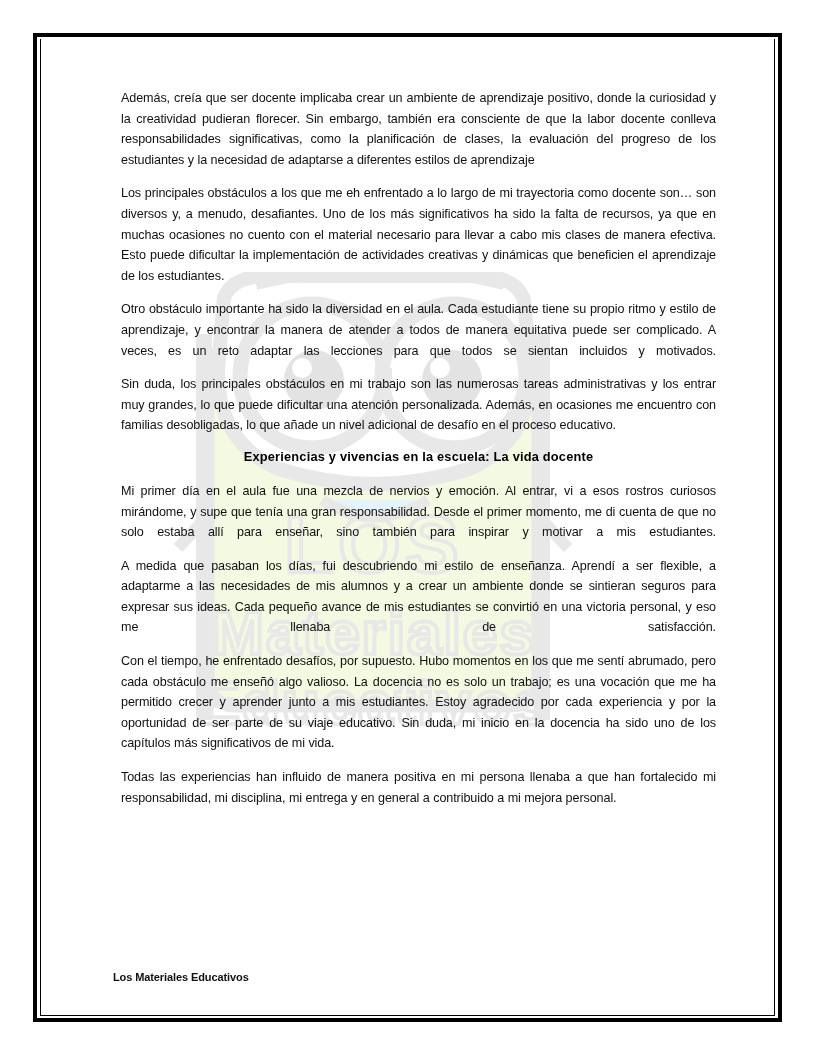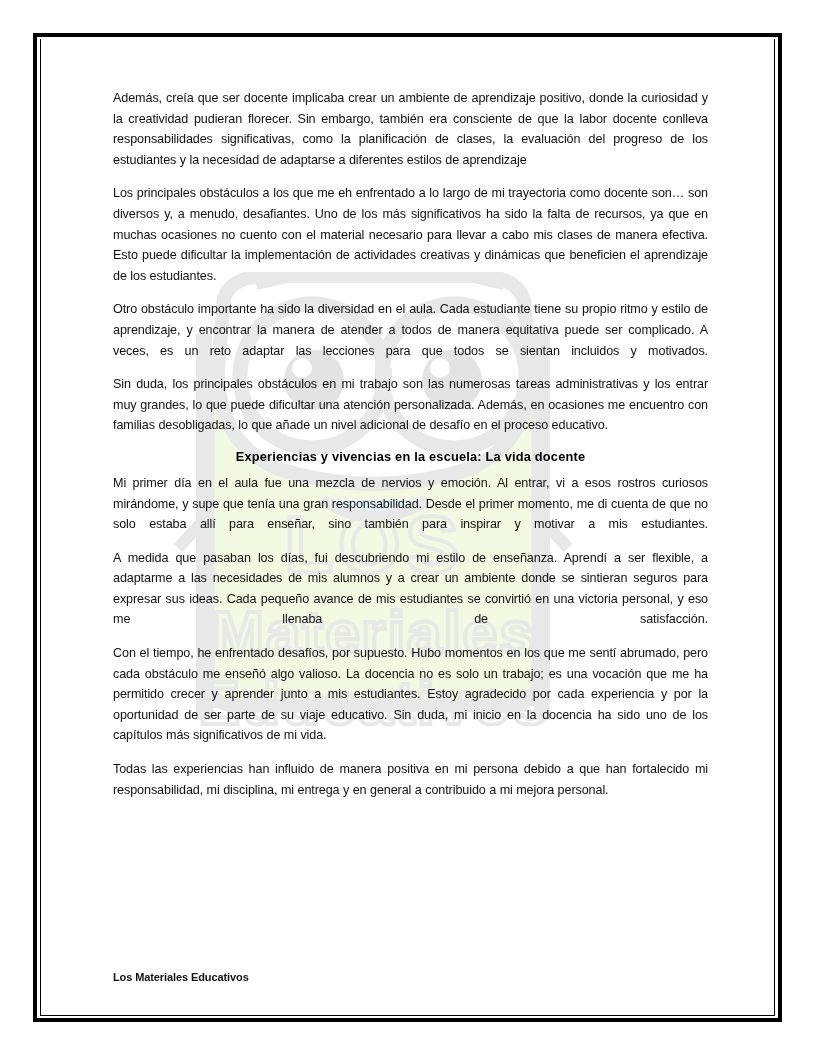--- a/index.html
+++ b/index.html
@@ -56,21 +56,21 @@
     height: 468px;
     opacity: 0.30;
     pointer-events: none;
     z-index: 0;
   }
   .watermark svg { display: block; width: 100%; height: 100%; }
 
   
   .content {
     position: absolute;
-    left: 113px;
+    left: 121px;
     top: 88px;
     width: 595px;
     z-index: 2;
   }
 
   .para {
     font-size: 12.6px;
     line-height: 20.6px;
     color: #111111;
     text-align: justify;
@@ -79,21 +79,21 @@
     word-spacing: 0.1px;
   }
   .para.tight { margin-bottom: 13px; }
   .para.last-line-justify { text-align-last: justify; }
 
   .heading {
     font-size: 12.8px;
     font-weight: bold;
     color: #000000;
     text-align: center;
-    margin: 10px 0 9px 0;
+    margin: 10px 0 17px 0;
     letter-spacing: 0.2px;
   }
 
   .footer {
     position: absolute;
     left: 113px;
     top: 971px;
     font-size: 11px;
     font-weight: bold;
     color: #111111;
@@ -153,19 +153,19 @@
     <p class="para">Sin duda, los principales obstáculos en mi  trabajo son las numerosas tareas administrativas y los entrar muy grandes, lo que puede dificultar una atención personalizada. Además, en ocasiones me encuentro con familias desobligadas, lo que añade un nivel adicional de desafío en el proceso educativo.</p>
 
     <h2 class="heading">Experiencias y vivencias en la escuela: La vida docente</h2>
 
     <p class="para last-line-justify">Mi primer día en el aula fue una mezcla de nervios y emoción. Al entrar, vi a esos rostros curiosos mirándome, y supe que tenía una gran responsabilidad. Desde el primer momento, me di cuenta de que no solo estaba allí para enseñar, sino también para inspirar y motivar a mis estudiantes.</p>
 
     <p class="para last-line-justify">A medida que pasaban los días, fui descubriendo mi estilo de enseñanza. Aprendí a ser flexible, a adaptarme a las necesidades de mis alumnos y a crear un ambiente donde se sintieran seguros para expresar sus ideas. Cada pequeño avance de mis estudiantes se convirtió en una victoria personal, y eso me llenaba de satisfacción.</p>
 
     <p class="para">Con el tiempo, he enfrentado desafíos, por supuesto. Hubo momentos en los que me sentí abrumado, pero cada obstáculo me enseñó algo valioso. La docencia no es solo un trabajo; es una vocación que me ha permitido crecer y aprender junto a mis estudiantes. Estoy agradecido por cada experiencia y por la oportunidad de ser parte de su viaje educativo. Sin duda, mi inicio en la docencia ha sido uno de los capítulos más significativos de mi vida.</p>
 
-    <p class="para">Todas las experiencias han influido de manera positiva en mi persona debido a que han fortalecido mi responsabilidad, mi disciplina, mi entrega y en general   a contribuido a mi mejora personal.</p>
+    <p class="para">Todas las experiencias han influido de manera positiva en mi persona llenaba a que han fortalecido mi responsabilidad, mi disciplina, mi entrega y en general   a contribuido a mi mejora personal.</p>
 
   </div>
 
   <div class="footer">Los Materiales Educativos</div>
 
 </div>
 
 </body></html>

